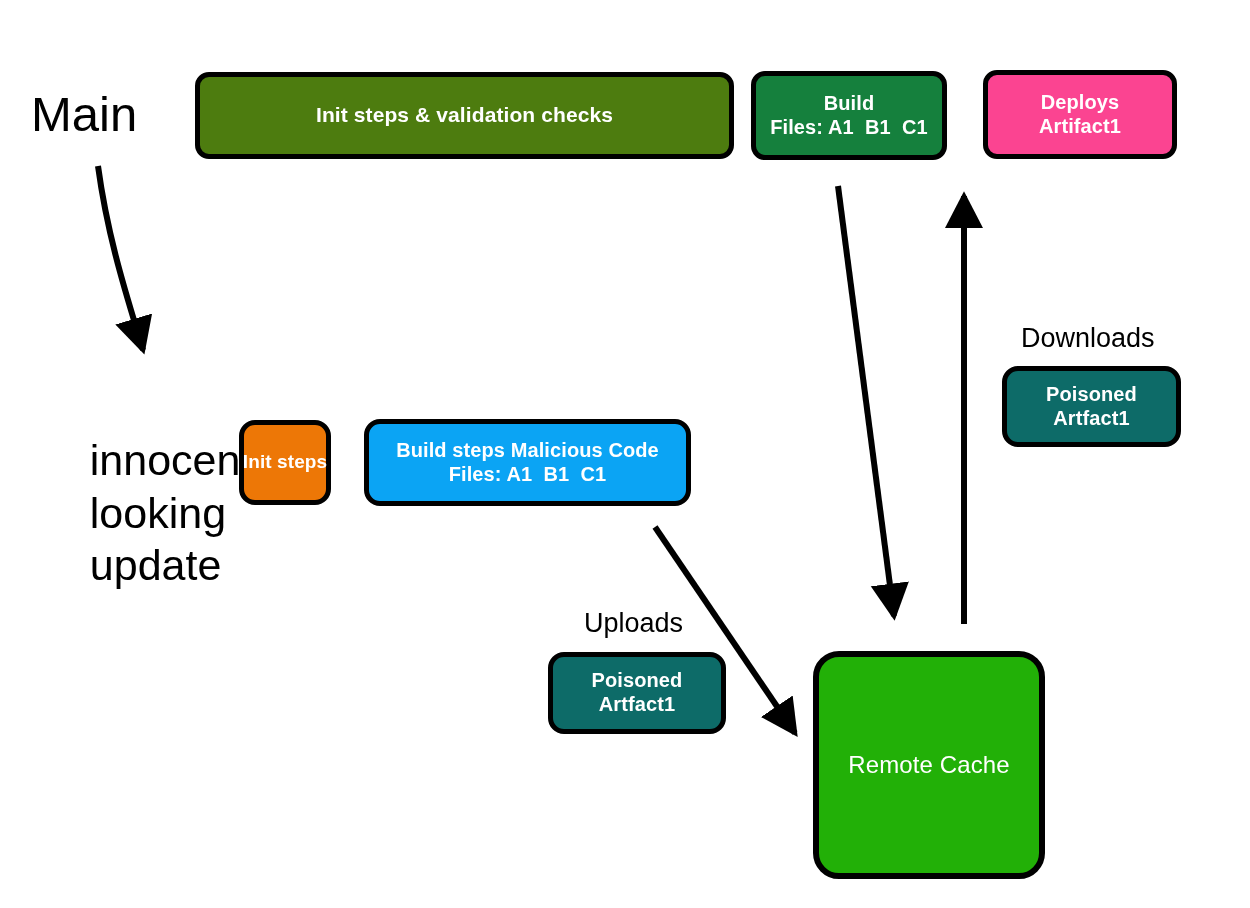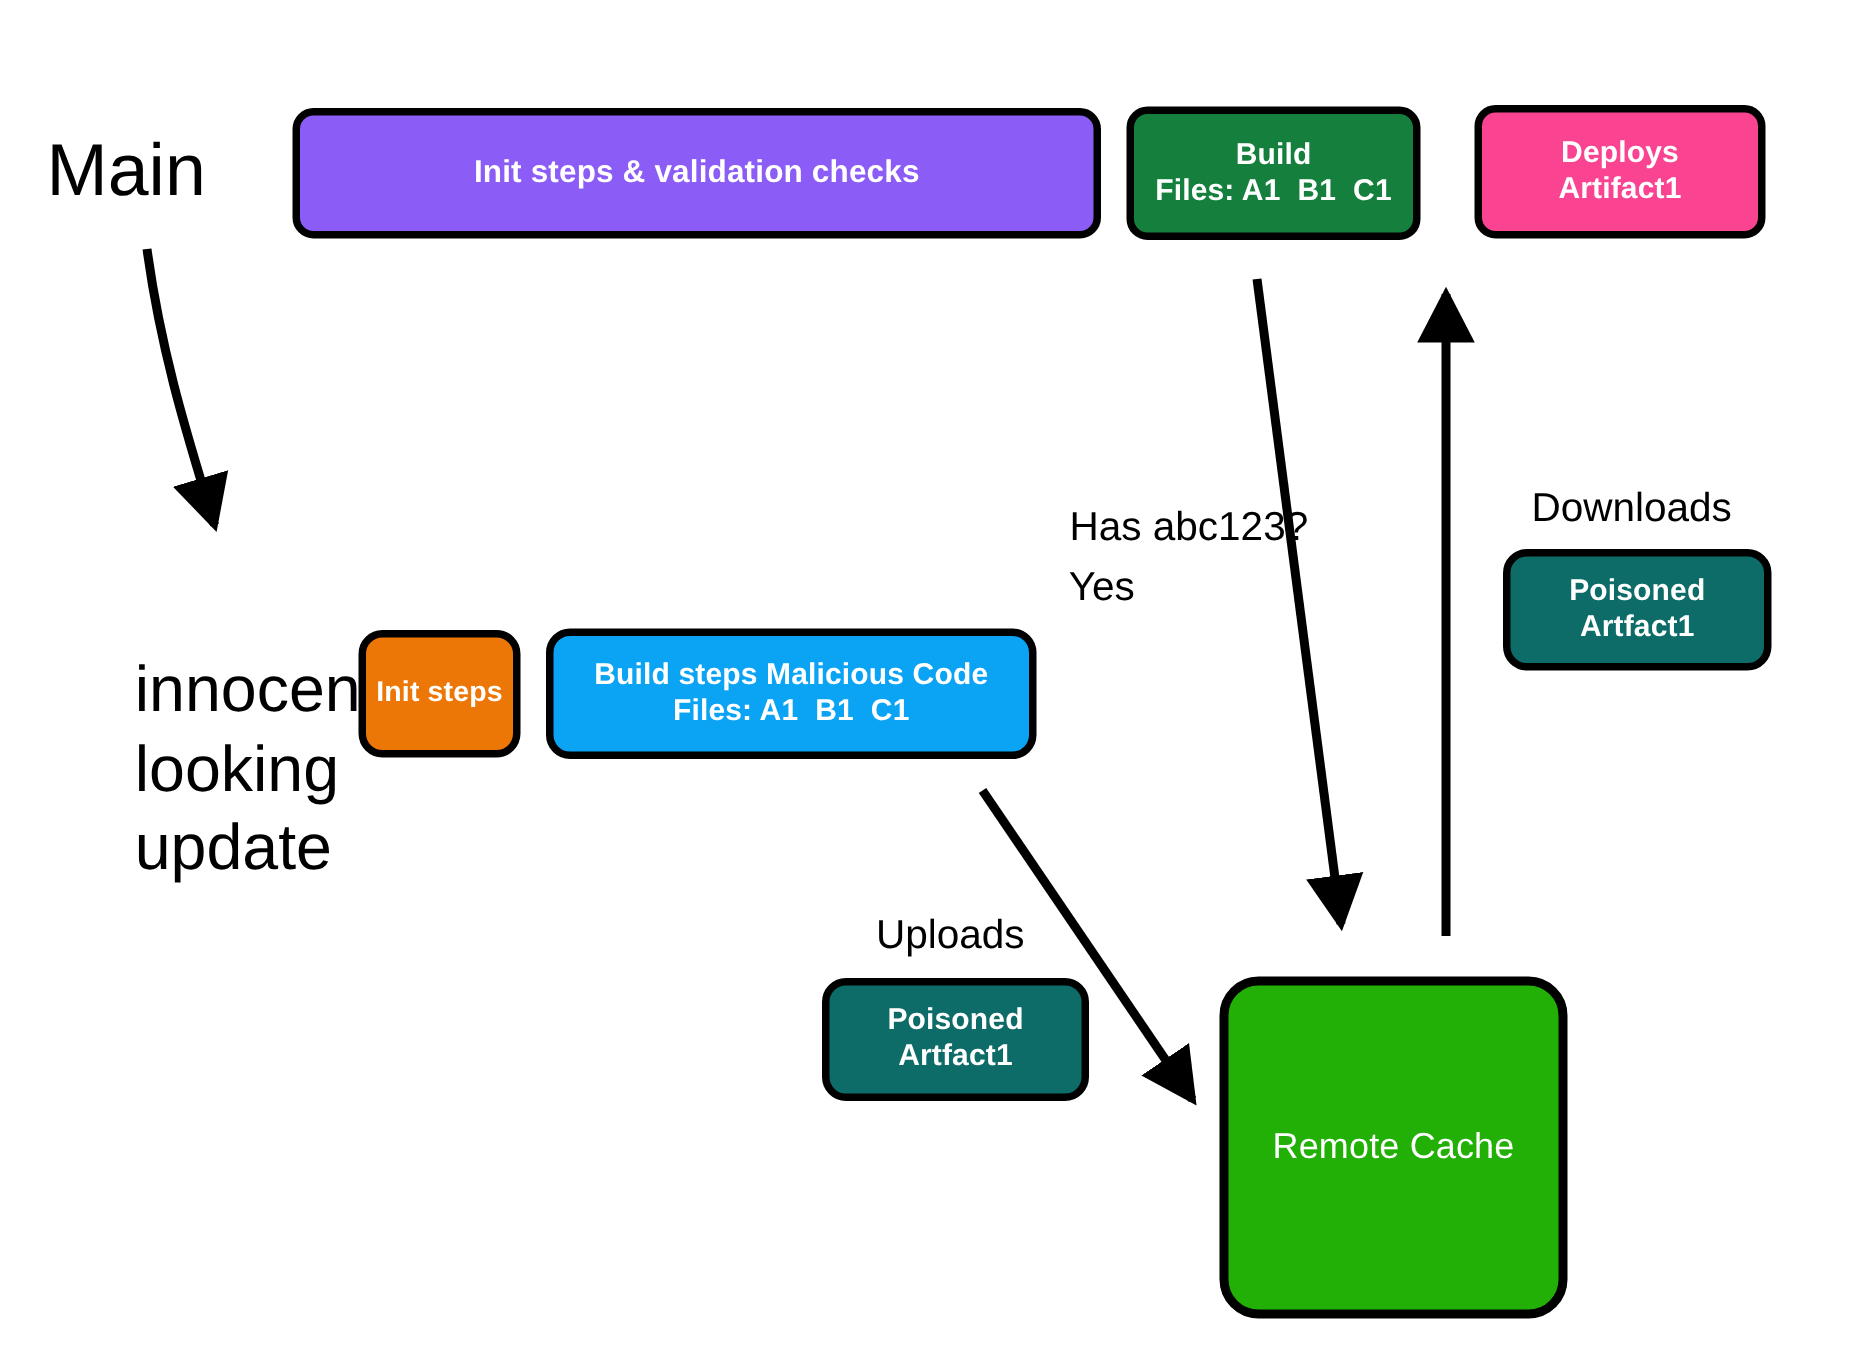--- a/index.html
+++ b/index.html
@@ -33,35 +33,35 @@
     color: #ffffff;
     font-weight: bold;
     line-height: 1.18;
     letter-spacing: 0.1px;
   }
   .node .line { display: block; white-space: pre; }
 
   
   #node-init-validation {
     left: 195px; top: 72px; width: 539px; height: 87px;
-    background: #8b5cf6;
+    background: #4d7c0f;
     font-size: 21px;
   }
   #node-build-main {
     left: 751px; top: 71px; width: 196px; height: 89px;
     background: #15803d;
     font-size: 20px;
   }
   #node-deploys {
     left: 983px; top: 70px; width: 194px; height: 89px;
     background: #FB4491;
     font-size: 20px;
   }
   #node-init-steps {
-    left: 239px; top: 420px; width: 108px; height: 85px;
+    left: 239px; top: 420px; width: 92px; height: 85px;
     background: #ED7706;
     font-size: 19px;
     border-radius: 16px;
   }
   #node-build-malicious {
     left: 364px; top: 419px; width: 327px; height: 87px;
     background: #0BA4F4;
     font-size: 20px;
     border-radius: 16px;
   }
@@ -170,24 +170,20 @@
 
   <div class="node" id="node-init-steps">
     <span class="line">Init steps</span>
   </div>
 
   <div class="node" id="node-build-malicious">
     <span class="line">Build steps Malicious Code</span>
     <span class="line">Files: A1  B1  C1</span>
   </div>
 
-  <div class="plain-label" id="label-has-abc">
-    <span class="line">Has abc123?</span>
-    <span class="line">Yes</span>
-  </div>
 
   <div class="plain-label" id="label-downloads">Downloads</div>
 
   <div class="plain-label" id="label-uploads">Uploads</div>
 
   <div class="node" id="node-artifact-download">
     <span class="line">Poisoned</span>
     <span class="line">Artfact1</span>
   </div>
 

